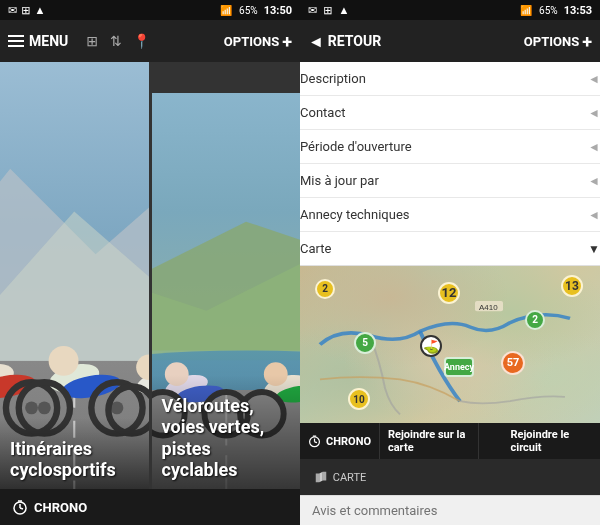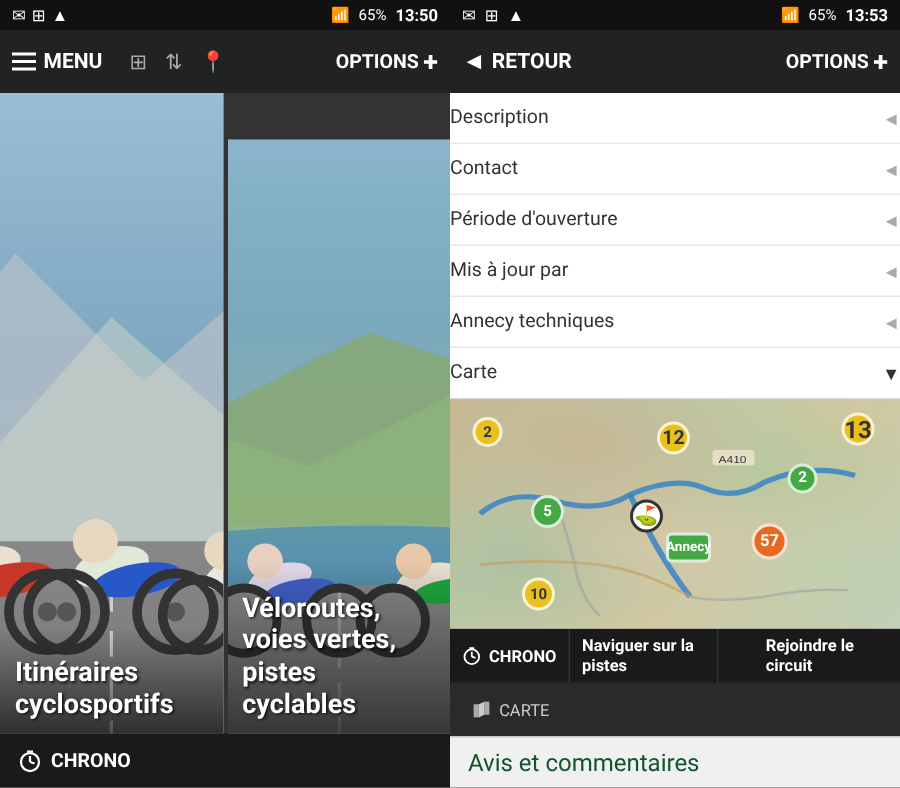--- a/index.html
+++ b/index.html
@@ -396,22 +396,22 @@
     
     .card-visual {
       position: absolute;
       inset: 0;
     }
 
     .avis-bar {
       background: #f0f0f0;
       border-top: 1px solid #ddd;
       padding: 7px 12px;
-      font-size: 16px;
-      color: #14532d;
+      font-size: 13px;
+      color: #737373;
     }
   </style>
 </head>
 <body>
 
 <div class="left-panel">
 
   <div class="left-statusbar">
     <div class="icons">
       <span>✉</span>
@@ -634,21 +634,21 @@
       <path d="M70,80 Q80,110 85,140 Q90,160 100,170" fill="none" stroke="#a0a0a0" stroke-width="2" opacity="0.6"></path>
       <path d="M160,155 Q180,160 210,155 Q240,148 265,150" fill="none" stroke="#a0a0a0" stroke-width="2" opacity="0.6"></path>
       <path d="M20,130 Q60,125 100,130 Q130,135 160,155" fill="none" stroke="#c8a060" stroke-width="2" opacity="0.7"></path>
 
       <rect x="175" y="40" width="28" height="12" rx="2" fill="#e8e0c8" opacity="0.9"></rect>
       <text x="179" y="50" font-size="8" fill="#333" font-family="Arial">A410</text>
     </svg>
 
     <div class="map-marker marker-yellow" style="width:20px;height:20px;top:8%;left:5%;font-size:10px;color:#333;">2</div>
     <div class="map-marker marker-yellow" style="width:22px;height:22px;top:10%;left:46%;font-size:13px;color:#333;">12</div>
-    <div class="map-marker marker-yellow" style="width:22px;height:22px;top:6%;left:87%;font-size:16px;color:#333;">13</div>
+    <div class="map-marker marker-yellow" style="width:22px;height:22px;top:6%;left:87%;font-size:12px;color:#333;">13</div>
     <div class="map-marker marker-green" style="width:22px;height:22px;top:42%;left:18%;">5</div>
     <div class="map-marker marker-green" style="width:20px;height:20px;top:28%;left:75%;">2</div>
     <div class="map-marker marker-checkered" style="width:22px;height:22px;top:44%;left:40%;font-size:13px;">⛳</div>
     <div class="map-marker marker-green" style="width:30px;height:20px;top:58%;left:48%;border-radius:4px;font-size:9px;padding:0 3px;">Annecy</div>
     <div class="map-marker" style="width:24px;height:24px;top:54%;left:67%;background:#e86820;font-size:11px;">57</div>
     <div class="map-marker marker-yellow" style="width:22px;height:22px;top:78%;left:16%;font-size:10px;color:#333;">10</div>
 
   </div>
 
   <div class="right-bottombar">
@@ -656,21 +656,21 @@
       <div class="action-btn" style="max-width:80px;">
         <svg width="14" height="14" viewBox="0 0 16 16">
           <circle cx="8" cy="9" r="6" fill="none" stroke="#fff" stroke-width="1.5"></circle>
           <line x1="8" y1="9" x2="8" y2="5" stroke="#fff" stroke-width="1.5"></line>
           <line x1="8" y1="9" x2="11" y2="10" stroke="#fff" stroke-width="1.5"></line>
           <line x1="6" y1="2" x2="10" y2="2" stroke="#fff" stroke-width="1.5"></line>
         </svg>
         <span>CHRONO</span>
       </div>
       <div class="action-btn">
-        <span>Naviguer sur la pistes</span>
+        <span>Rejoindre sur la carte</span>
       </div>
       <div class="action-btn">
         <span>Rejoindre le circuit</span>
       </div>
     </div>
     <div class="action-row-2">
       <div class="action-btn-2" style="max-width:80px;">
         <svg width="14" height="14" viewBox="0 0 16 16">
           <rect x="2" y="4" width="4" height="10" fill="#aaa"></rect>
           <polygon points="6,4 10,2 10,12 6,14" fill="#ccc"></polygon>

